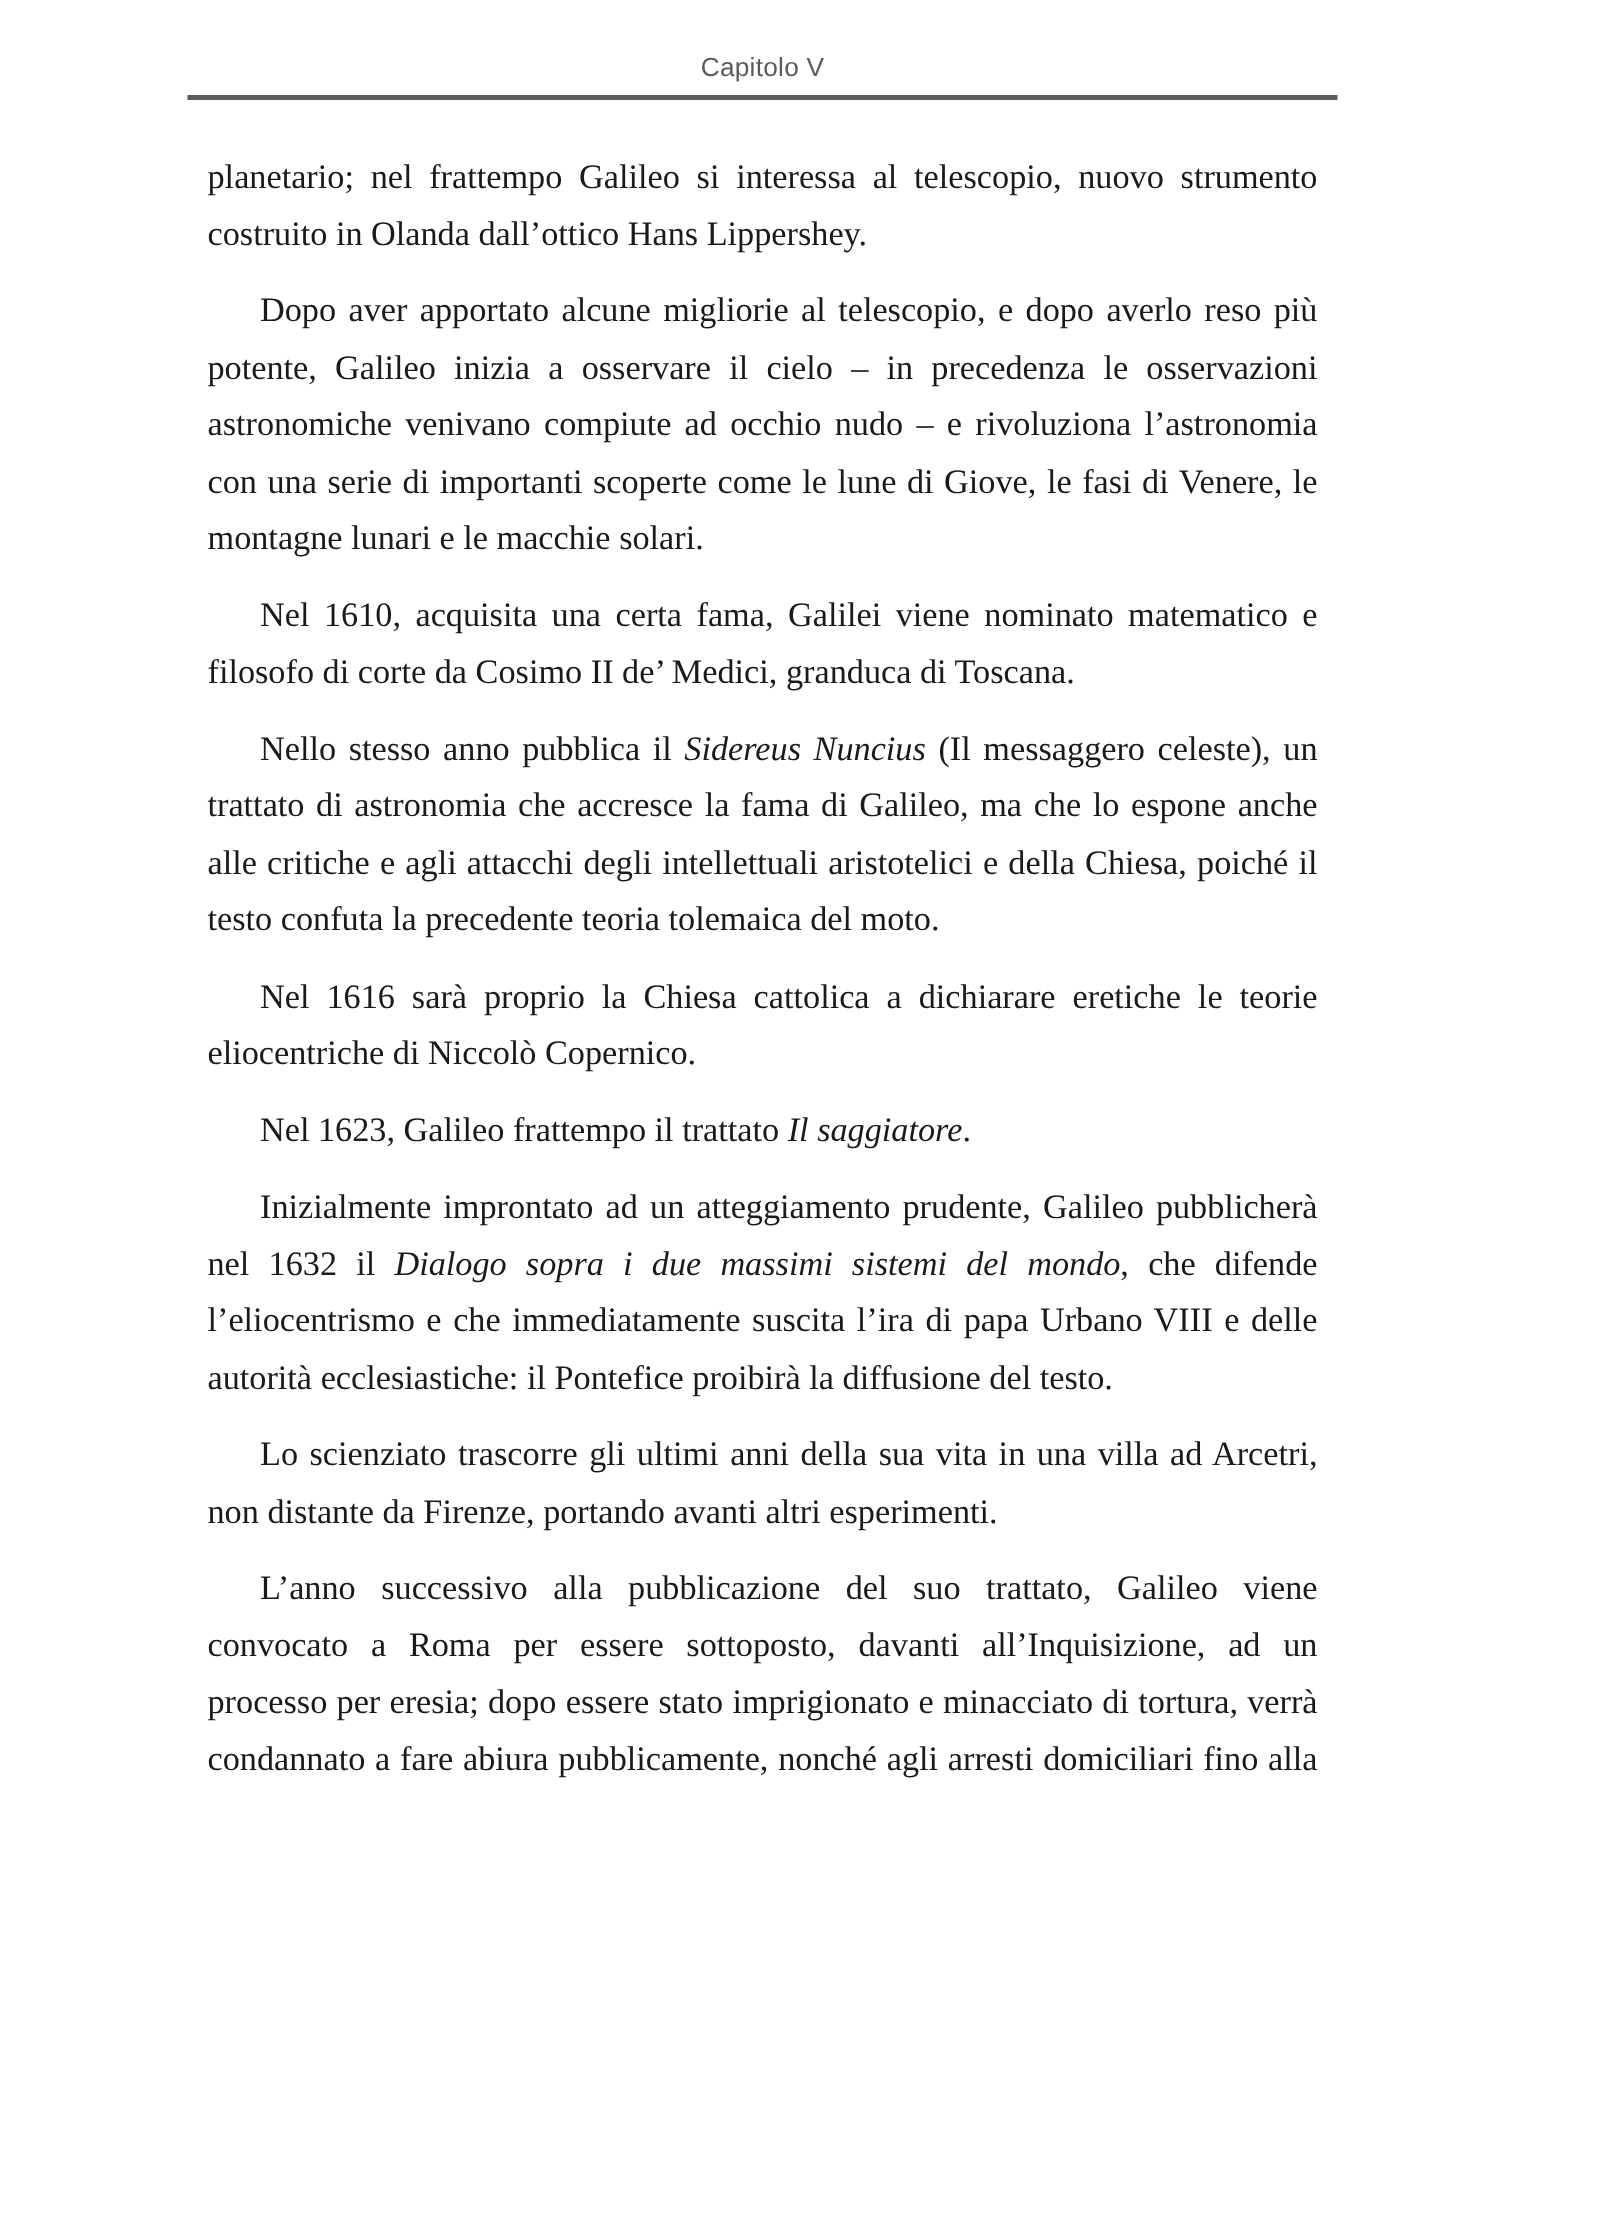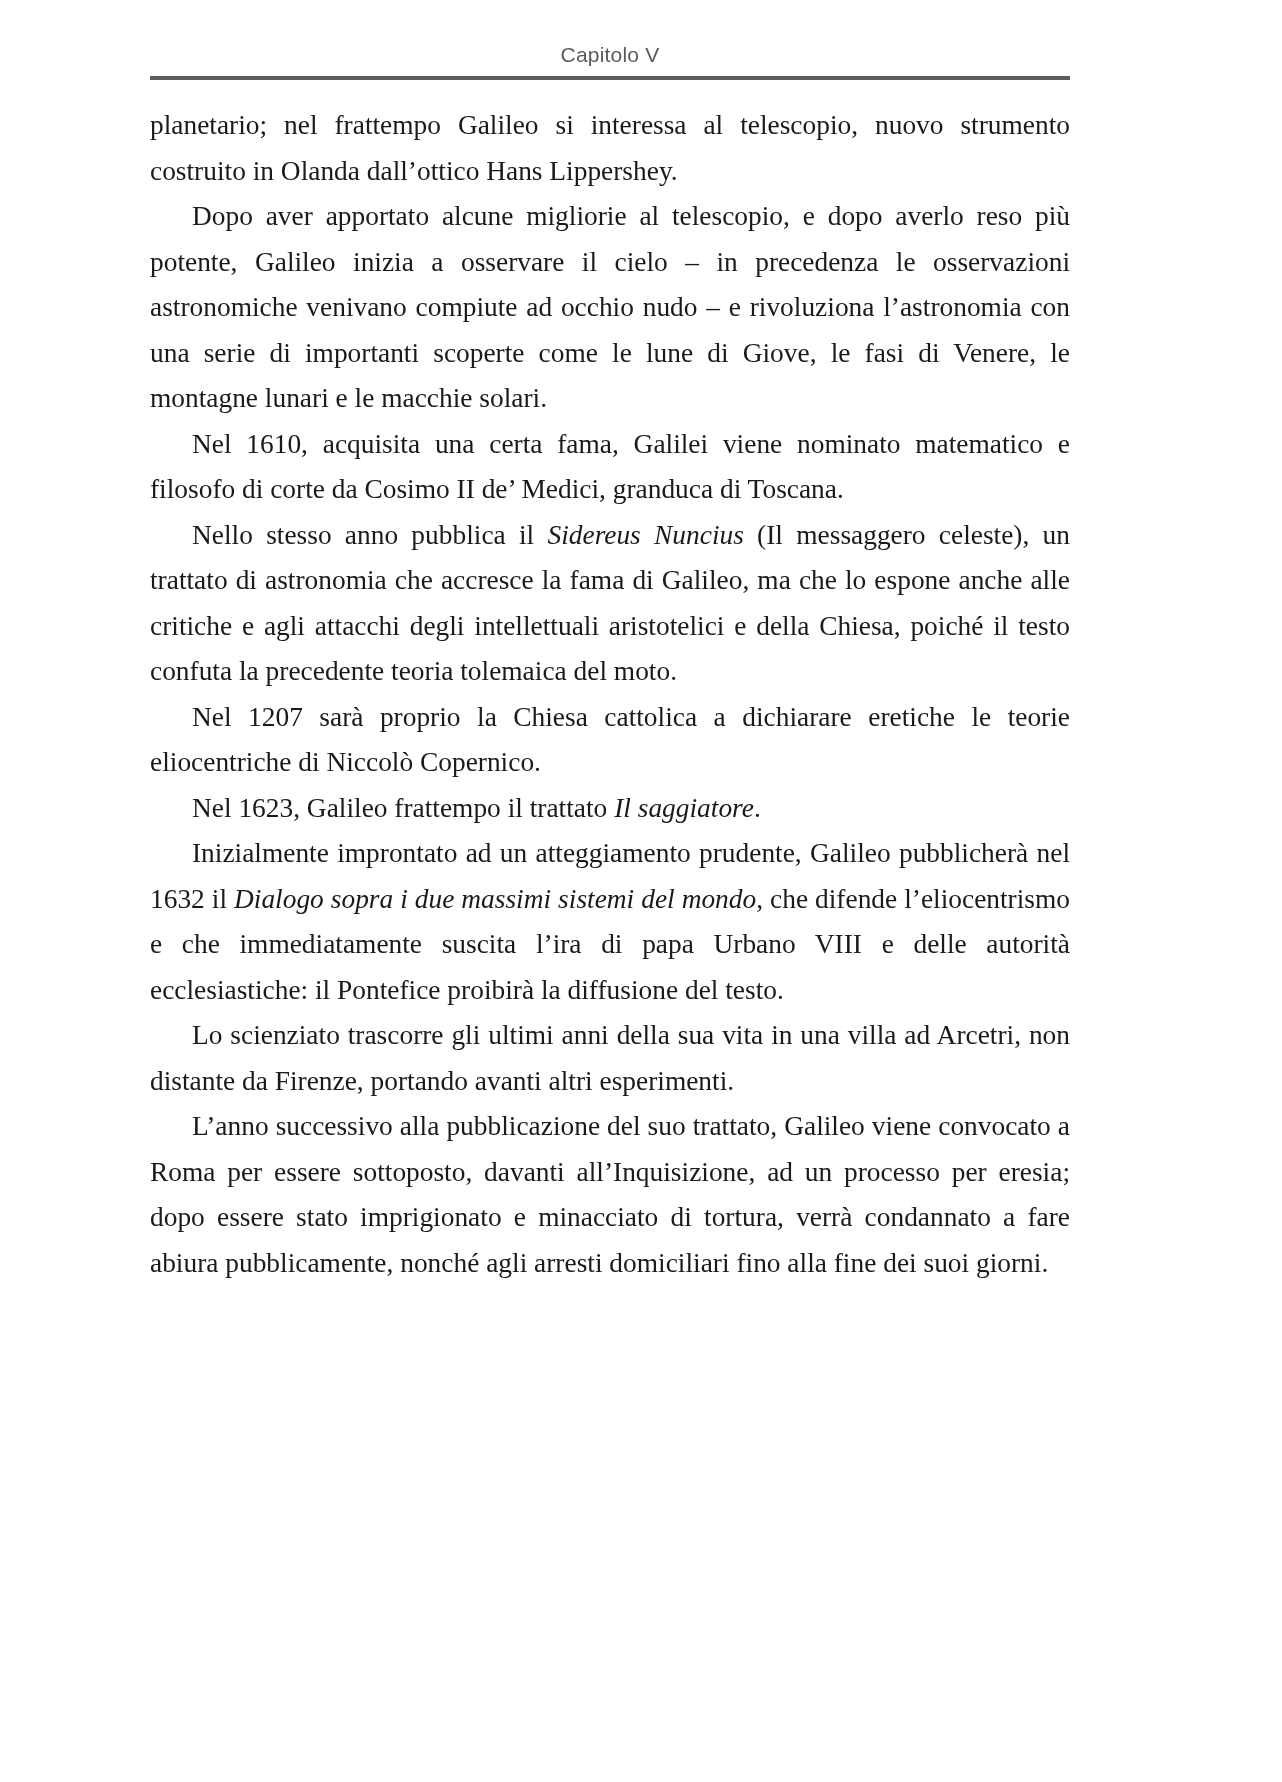--- a/index.html
+++ b/index.html
@@ -39,21 +39,21 @@
   }
 
   
   .content {
     position: absolute;
     top: 103px;
     left: 150px;
     width: 920px;
   }
   .content p {
-    margin: 0;
+    margin: 16px;
     font-size: 27.4px;
     line-height: 45.5px;
     text-align: justify;
     text-justify: inter-word;
     color: #1a1a1a;
     -webkit-font-smoothing: antialiased;
   }
   .content p.indent {
     text-indent: 42px;
   }
@@ -114,21 +114,21 @@
 
   <div class="running-head">Capitolo V</div>
 
   <div class="header-rule"></div>
 
   <div class="content" id="body-content">
       <p><span>planetario; nel frattempo Galileo si interessa al telescopio, nuovo strumento costruito in Olanda dall’ottico Hans Lippershey.</span></p>
       <p class="indent"><span>Dopo aver apportato alcune migliorie al telescopio, e dopo averlo reso più potente, Galileo inizia a osservare il cielo – in precedenza le osservazioni astronomiche venivano compiute ad occhio nudo – e rivoluziona l’astronomia con una serie di importanti scoperte come le lune di Giove, le fasi di Venere, le montagne lunari e le macchie solari.</span></p>
       <p class="indent"><span>Nel 1610, acquisita una certa fama, Galilei viene nominato matematico e filosofo di corte da Cosimo II de’ Medici, granduca di Toscana.</span></p>
       <p class="indent"><span>Nello stesso anno pubblica il </span><em>Sidereus Nuncius</em><span> (Il messaggero celeste), un trattato di astronomia che accresce la fama di Galileo, ma che lo espone anche alle critiche e agli attacchi degli intellettuali aristotelici e della Chiesa, poiché il testo confuta la precedente teoria tolemaica del moto.</span></p>
-      <p class="indent"><span>Nel 1207 sarà proprio la Chiesa cattolica a dichiarare eretiche le teorie eliocentriche di Niccolò Copernico.</span></p>
+      <p class="indent"><span>Nel 1616 sarà proprio la Chiesa cattolica a dichiarare eretiche le teorie eliocentriche di Niccolò Copernico.</span></p>
       <p class="indent"><span>Nel 1623, Galileo frattempo il trattato </span><em>Il saggiatore</em><span>.</span></p>
       <p class="indent"><span>Inizialmente improntato ad un atteggiamento prudente, Galileo pubblicherà nel 1632 il </span><em>Dialogo sopra i due massimi sistemi del mondo</em><span>, che difende l’eliocentrismo e che immediatamente suscita l’ira di papa Urbano VIII e delle autorità ecclesiastiche: il Pontefice proibirà la diffusione del testo.</span></p>
       <p class="indent"><span>Lo scienziato trascorre gli ultimi anni della sua vita in una villa ad Arcetri, non distante da Firenze, portando avanti altri esperimenti.</span></p>
       <p class="indent"><span>L’anno successivo alla pubblicazione del suo trattato, Galileo viene convocato a Roma per essere sottoposto, davanti all’Inquisizione, ad un processo per eresia; dopo essere stato imprigionato e minacciato di tortura, verrà condannato a fare abiura pubblicamente, nonché agli arresti domiciliari fino alla fine dei suoi giorni.</span></p>
     </div>
 
   <div class="footer">
     <div class="footer-rule-left"></div>
     <div class="footer-rule-right"></div>
     <div class="brand">

